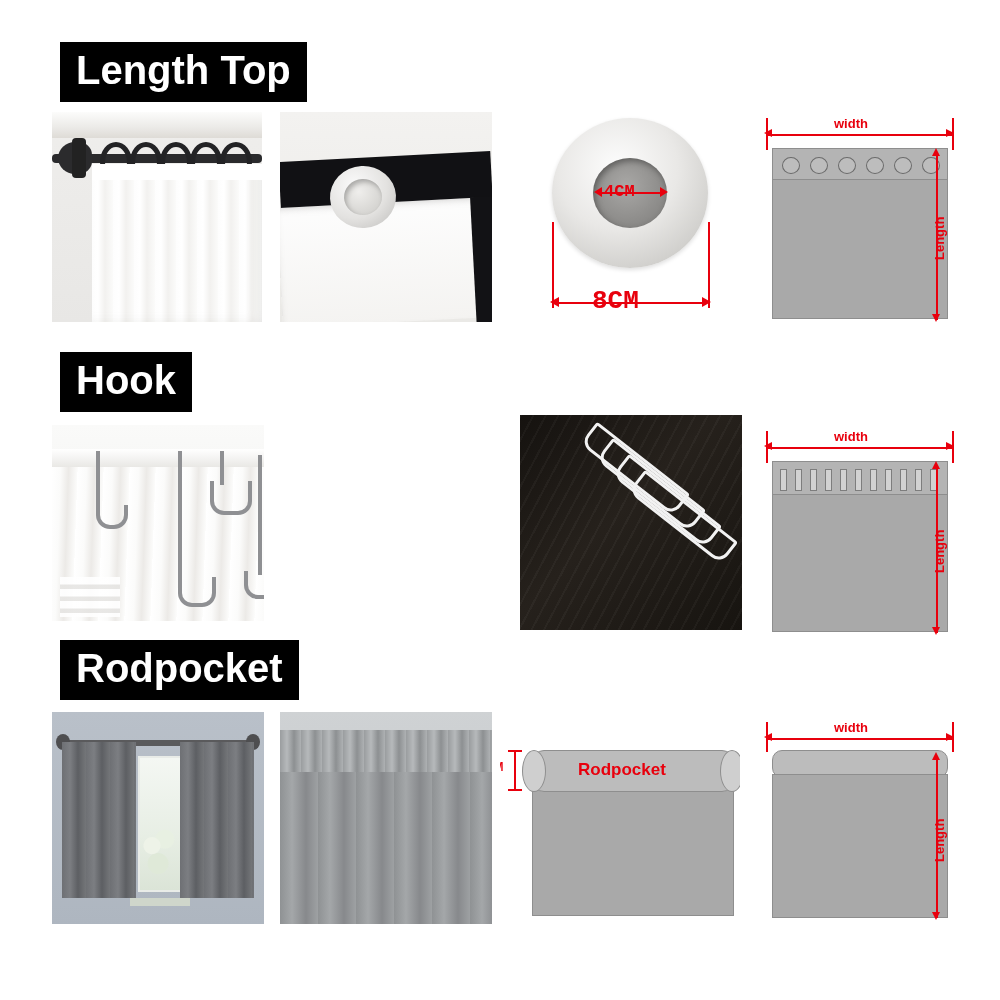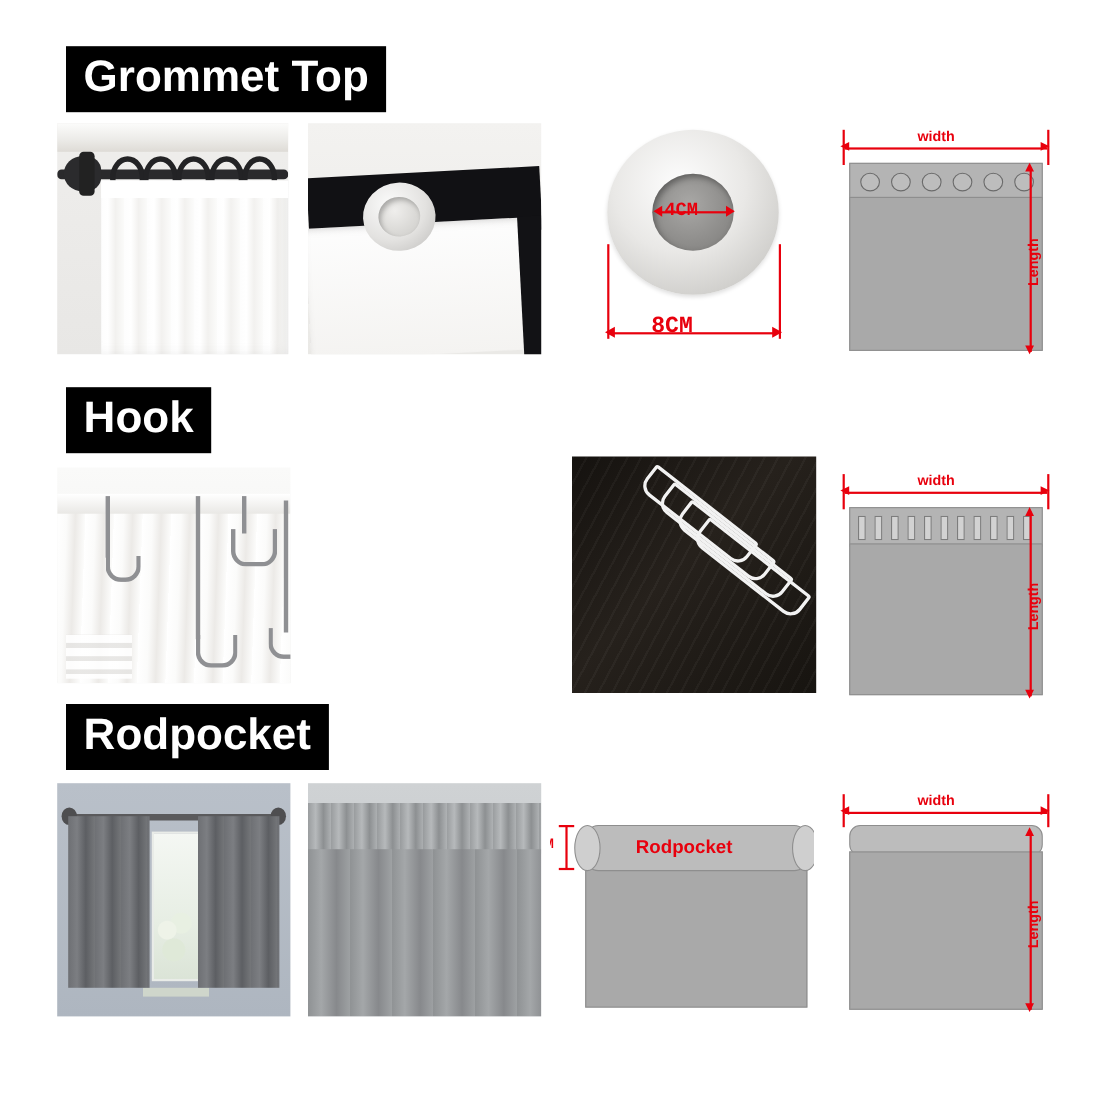--- a/index.html
+++ b/index.html
@@ -137,21 +137,21 @@
     box-shadow: inset 2px 3px 6px rgba(0,0,0,.35);
   }
   .dimlabel {
     position: absolute;
     color: #e8000d;
     font-weight: bold;
     font-family: Liberation Mono, monospace;
     white-space: nowrap;
   }
   #g-diagram .label-4cm { left: 84px; top: 70px; font-size: 17px; }
-  #g-diagram .label-8cm { left: 72px; top: 174px; font-size: 21px; }
+  #g-diagram .label-8cm { left: 72px; top: 174px; font-size: 26px; }
   #g-diagram .arrow-h {
     position: absolute; background: #e8000d; height: 1.5px;
   }
   #g-diagram .tick {
     position: absolute; background: #e8000d; width: 1.5px;
   }
 
   
   #g-schem { left: 756px; top: 112px; width: 206px; height: 212px; background:#fff; }
   .schem-body {
@@ -310,21 +310,21 @@
 
   .arrow-head {
     position: absolute; width: 0; height: 0;
   }
 </style>
 </head>
 <body>
 
 <div class="page">
 
-  <div class="section-title" id="title-grommet">Grommet Top</div>
+  <div class="section-title" id="title-grommet">Length Top</div>
 
   <div class="panel" id="g-photo1">
     <div class="molding"></div>
     <div class="rod"></div>
     <div class="finial"></div>
     <div class="bracket"></div>
     <div class="ringwrap">
       <div class="ring" style="left:2px;"></div>
       <div class="ring" style="left:32px;"></div>
       <div class="ring" style="left:62px;"></div>

